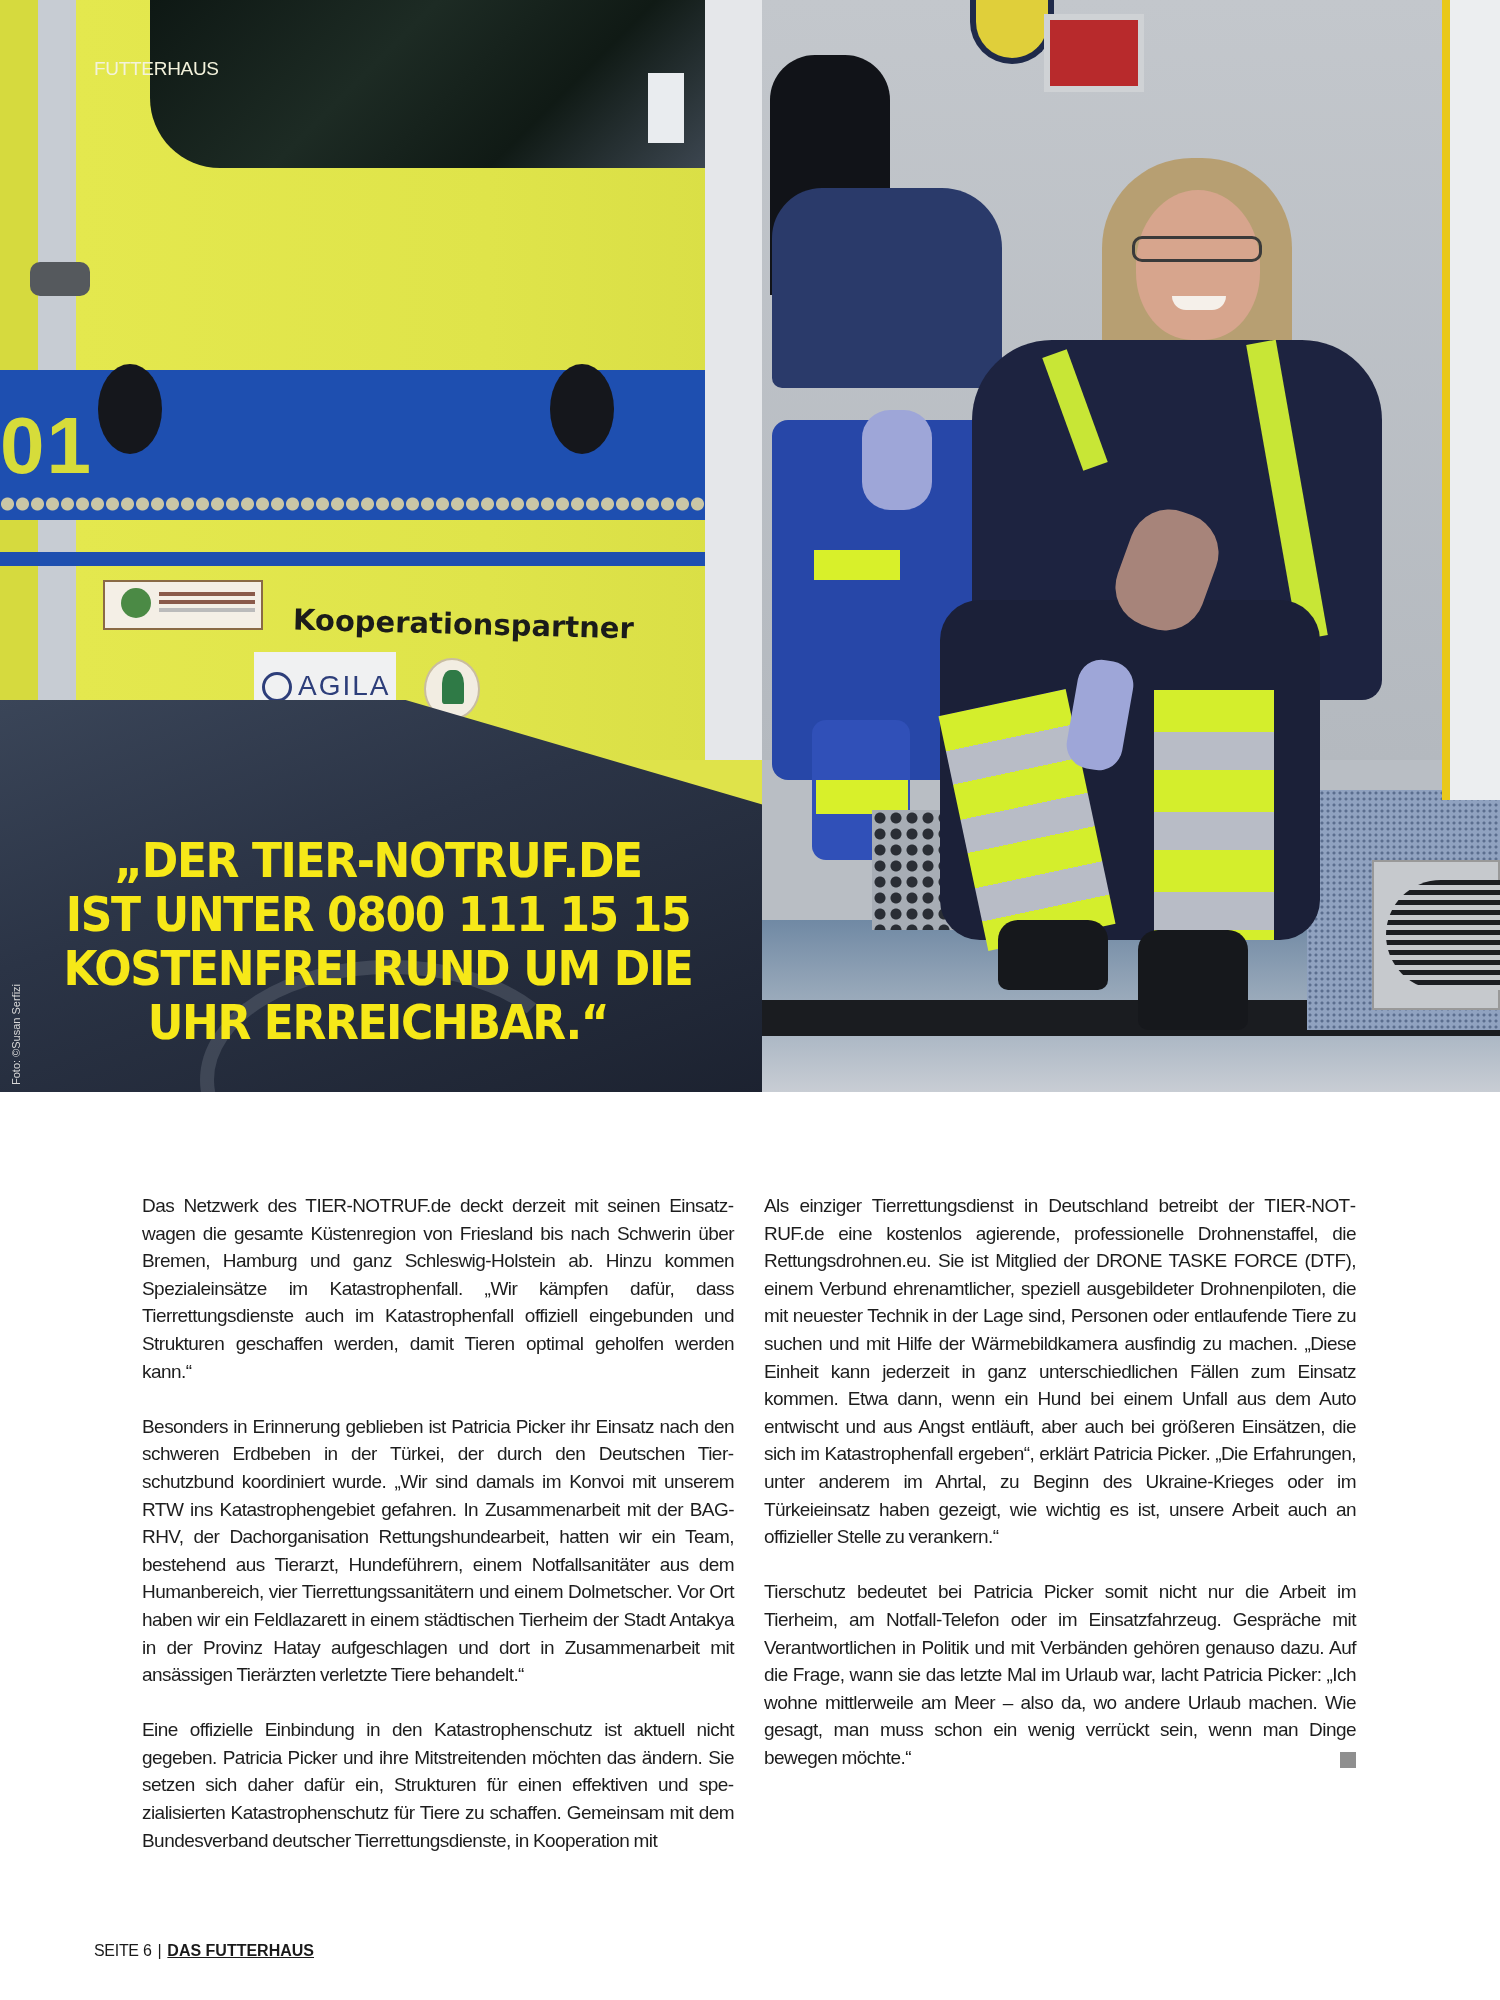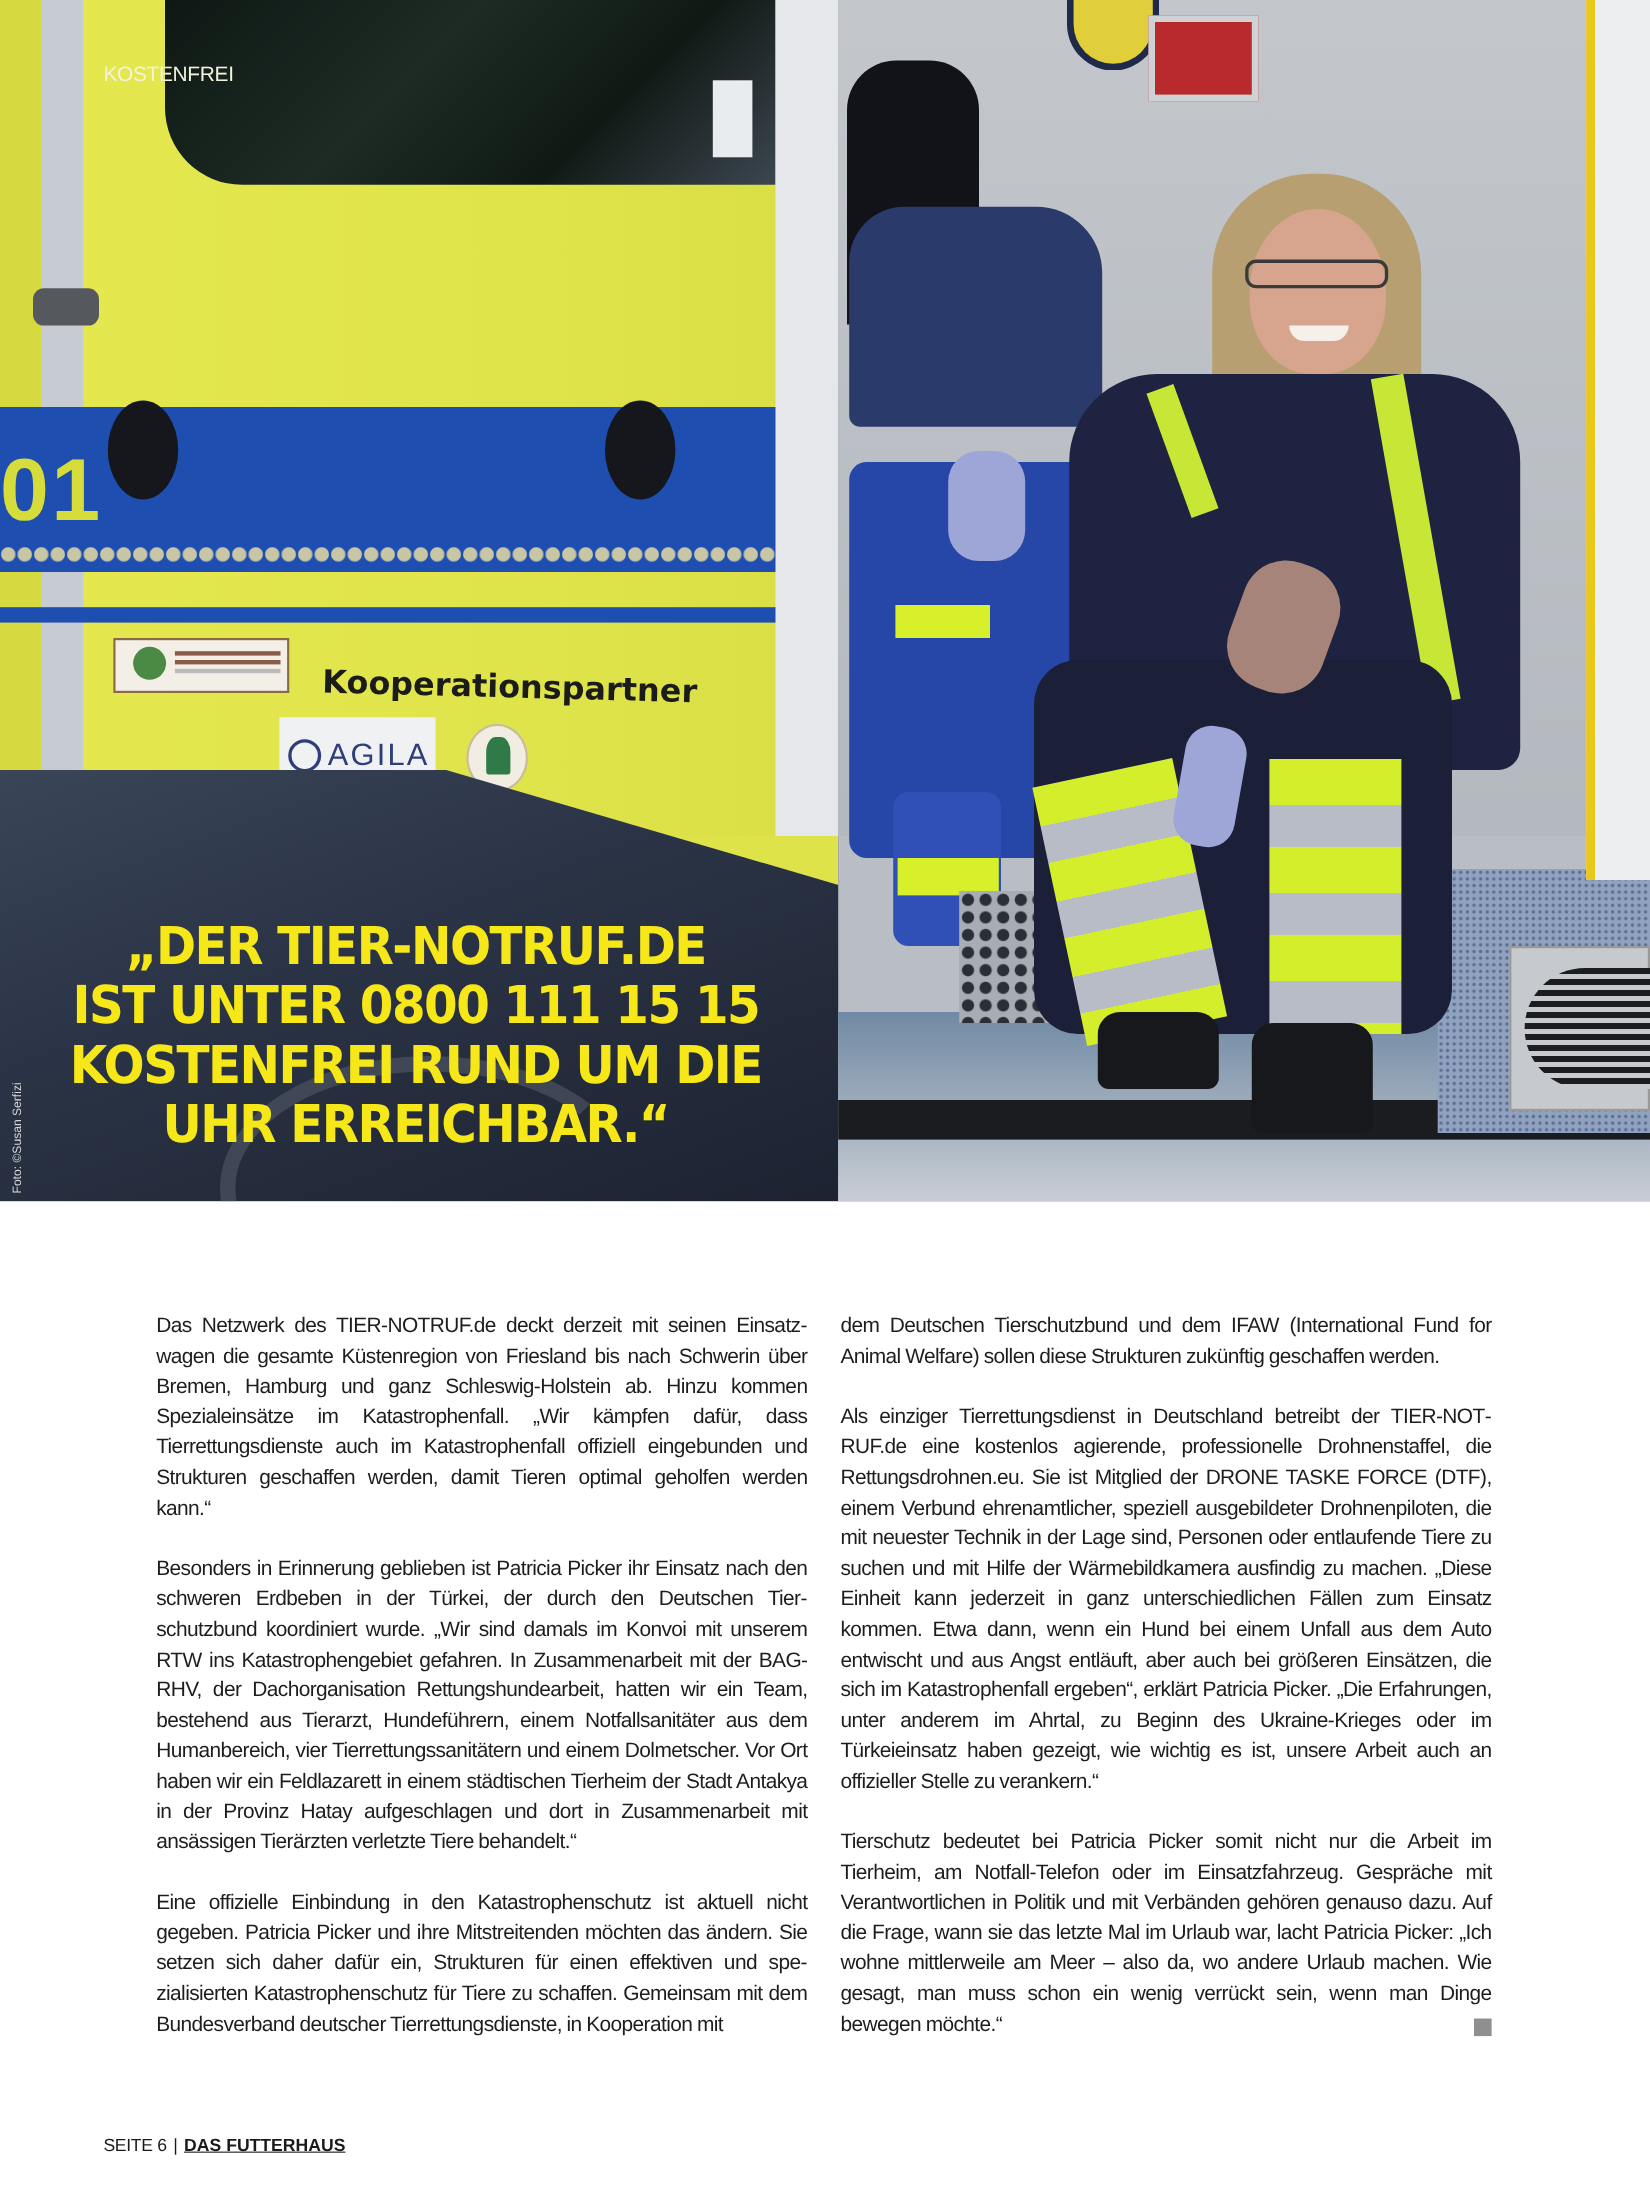--- a/index.html
+++ b/index.html
@@ -165,39 +165,38 @@
     <div class="legs"></div>
     <div class="leg-1"></div>
     <div class="leg-2"></div>
     <div class="arm-tattoo"></div>
     <div class="glove-1"></div>
     <div class="glove-2"></div>
     <div class="boot-1"></div>
     <div class="boot-2"></div>
   </div>
 
-  <div class="overline">KOSTENFREI</div>
+  <div class="overline">FUTTERHAUS</div>
 
   <div class="pullquote">
     <span>„DER TIER-NOTRUF.DE</span>
     <span>IST UNTER 0800 111 15 15</span>
     <span>KOSTENFREI RUND UM DIE</span>
     <span>UHR ERREICHBAR.“</span>
   </div>
 
   <div class="photo-credit">Foto: ©Susan Serfizi</div>
 </div>
 
 <div class="col left">
   <p>Das Netzwerk des TIER-NOTRUF.de deckt derzeit mit seinen Einsatz­wagen die gesamte Küstenregion von Friesland bis nach Schwerin über Bremen, Hamburg und ganz Schleswig-Holstein ab. Hinzu kom­men Spezialeinsätze im Katastrophenfall. „Wir kämpfen dafür, dass Tierrettungsdienste auch im Katastrophenfall offiziell eingebunden und Strukturen geschaffen werden, damit Tieren optimal geholfen werden kann.“</p>
   <p>Besonders in Erinnerung geblieben ist Patricia Picker ihr Einsatz nach den schweren Erdbeben in der Türkei, der durch den Deutschen Tier­schutzbund koordiniert wurde. „Wir sind damals im Konvoi mit un­serem RTW ins Katastrophengebiet gefahren. In Zusammenarbeit mit der BAG-RHV, der Dachorganisation Rettungshundearbeit, hatten wir ein Team, bestehend aus Tierarzt, Hundeführern, einem Notfallsani­täter aus dem Humanbereich, vier Tierrettungssanitätern und einem Dolmetscher. Vor Ort haben wir ein Feldlazarett in einem städtischen Tierheim der Stadt  Antakya in der Provinz Hatay aufgeschlagen und dort in Zusammenarbeit mit ansässigen Tierärzten verletzte Tiere be­handelt.“</p>
   <p>Eine offizielle Einbindung in den Katastrophenschutz ist aktuell nicht gegeben. Patricia Picker und ihre Mitstreitenden möchten das ändern. Sie setzen sich daher dafür ein, Strukturen für einen effektiven und spe­zialisierten Katastrophenschutz für Tiere zu schaffen. Gemeinsam mit dem Bundesverband deutscher Tierrettungsdienste, in Kooperation mit</p>
 </div>
 
 <div class="col right">
-  <p>dem Deutschen Tierschutzbund und dem IFAW (International Fund for Animal Welfare) sollen diese Strukturen zukünftig geschaffen werden.</p>
   <p>Als einziger Tierrettungsdienst in Deutschland betreibt der TIER-NOT­RUF.de eine kostenlos agierende, professionelle Drohnenstaffel, die Rettungsdrohnen.eu. Sie ist Mitglied der DRONE TASKE FORCE (DTF), einem Verbund ehrenamtlicher, speziell ausgebildeter Drohnenpilo­ten, die mit neuester Technik in der Lage sind, Personen oder entlau­fende Tiere zu suchen und mit Hilfe der Wärmebildkamera ausfindig zu machen. „Diese Einheit kann jederzeit in ganz unterschiedlichen Fällen zum Einsatz kommen. Etwa dann, wenn ein Hund bei einem Unfall aus dem Auto entwischt und aus Angst entläuft, aber auch bei größeren Einsätzen, die sich im Katastrophenfall ergeben“, erklärt Patricia Picker. „Die Erfahrungen, unter anderem im Ahrtal, zu Beginn des Ukraine-Krieges oder im Türkeieinsatz haben gezeigt, wie wichtig es ist, unsere Arbeit auch an offizieller Stelle zu verankern.“</p>
   <p><span>Tierschutz bedeutet bei Patricia Picker somit nicht nur die Arbeit im Tierheim, am Notfall-Telefon oder im Einsatzfahrzeug. Gespräche mit Verantwortlichen in Politik und mit Verbänden gehören genauso dazu. Auf die Frage, wann sie das letzte Mal im Urlaub war, lacht Pa­tricia Picker: „Ich wohne mittlerweile am Meer – also da, wo andere Urlaub machen. Wie gesagt, man muss schon ein wenig verrückt sein, wenn man Dinge bewegen möchte.“</span><span class="end-mark"></span></p>
 </div>
 
 <div class="footer">
   <span>SEITE 6</span><span class="sep">|</span><span class="brand">DAS FUTTERHAUS</span>
 </div>
 
 </body></html>

